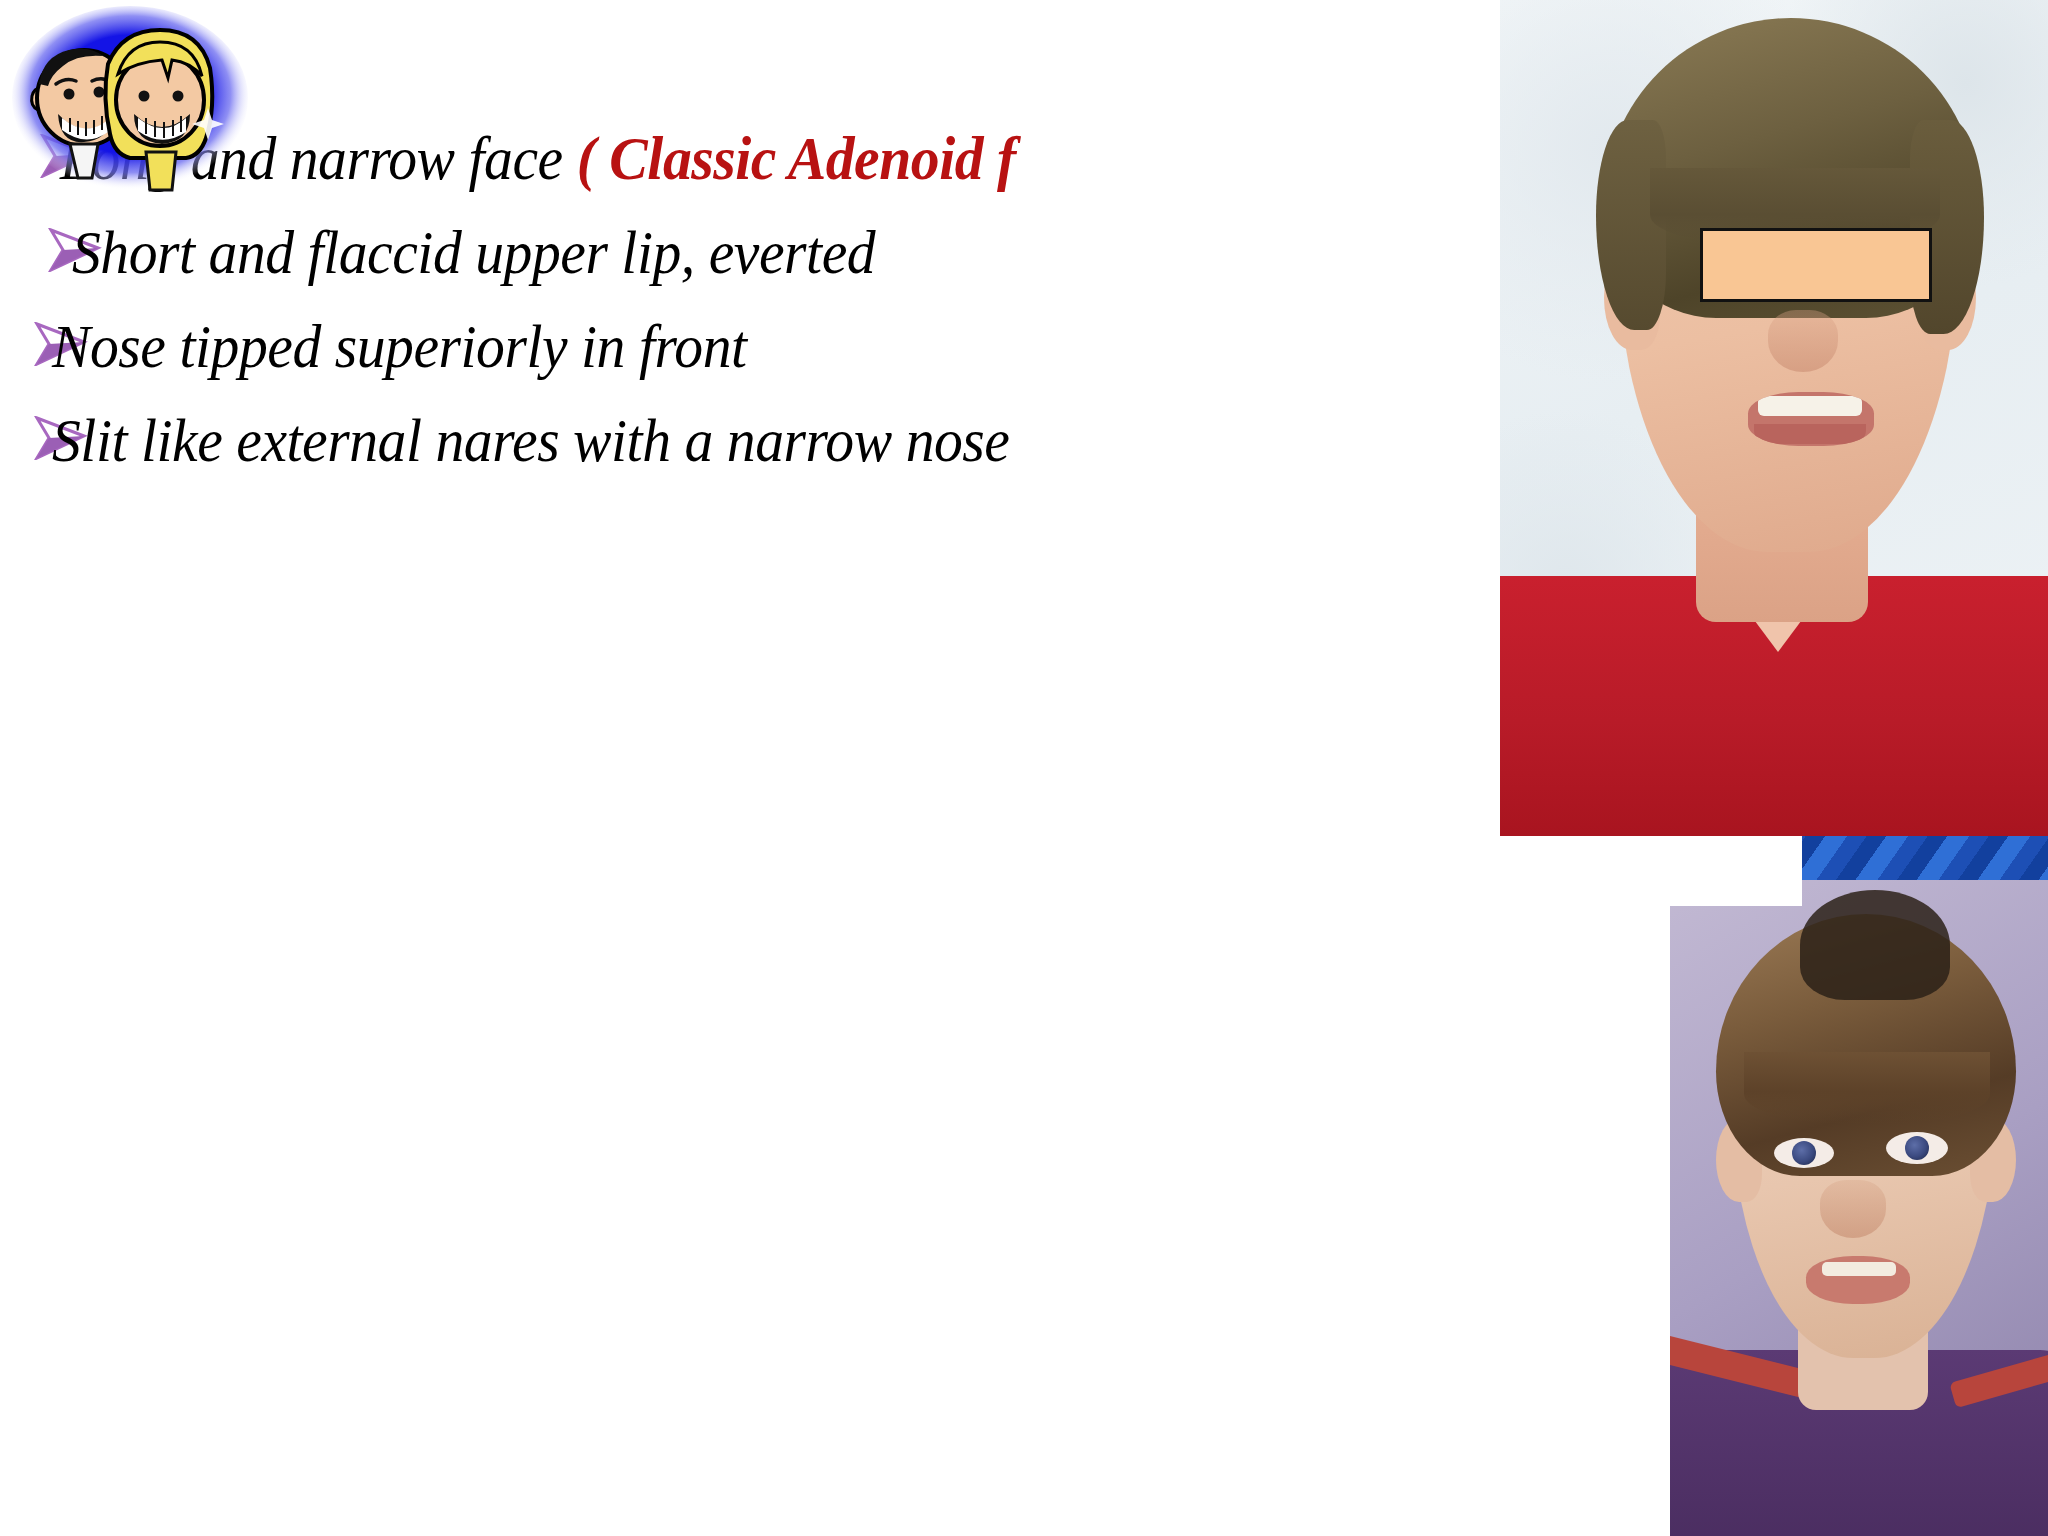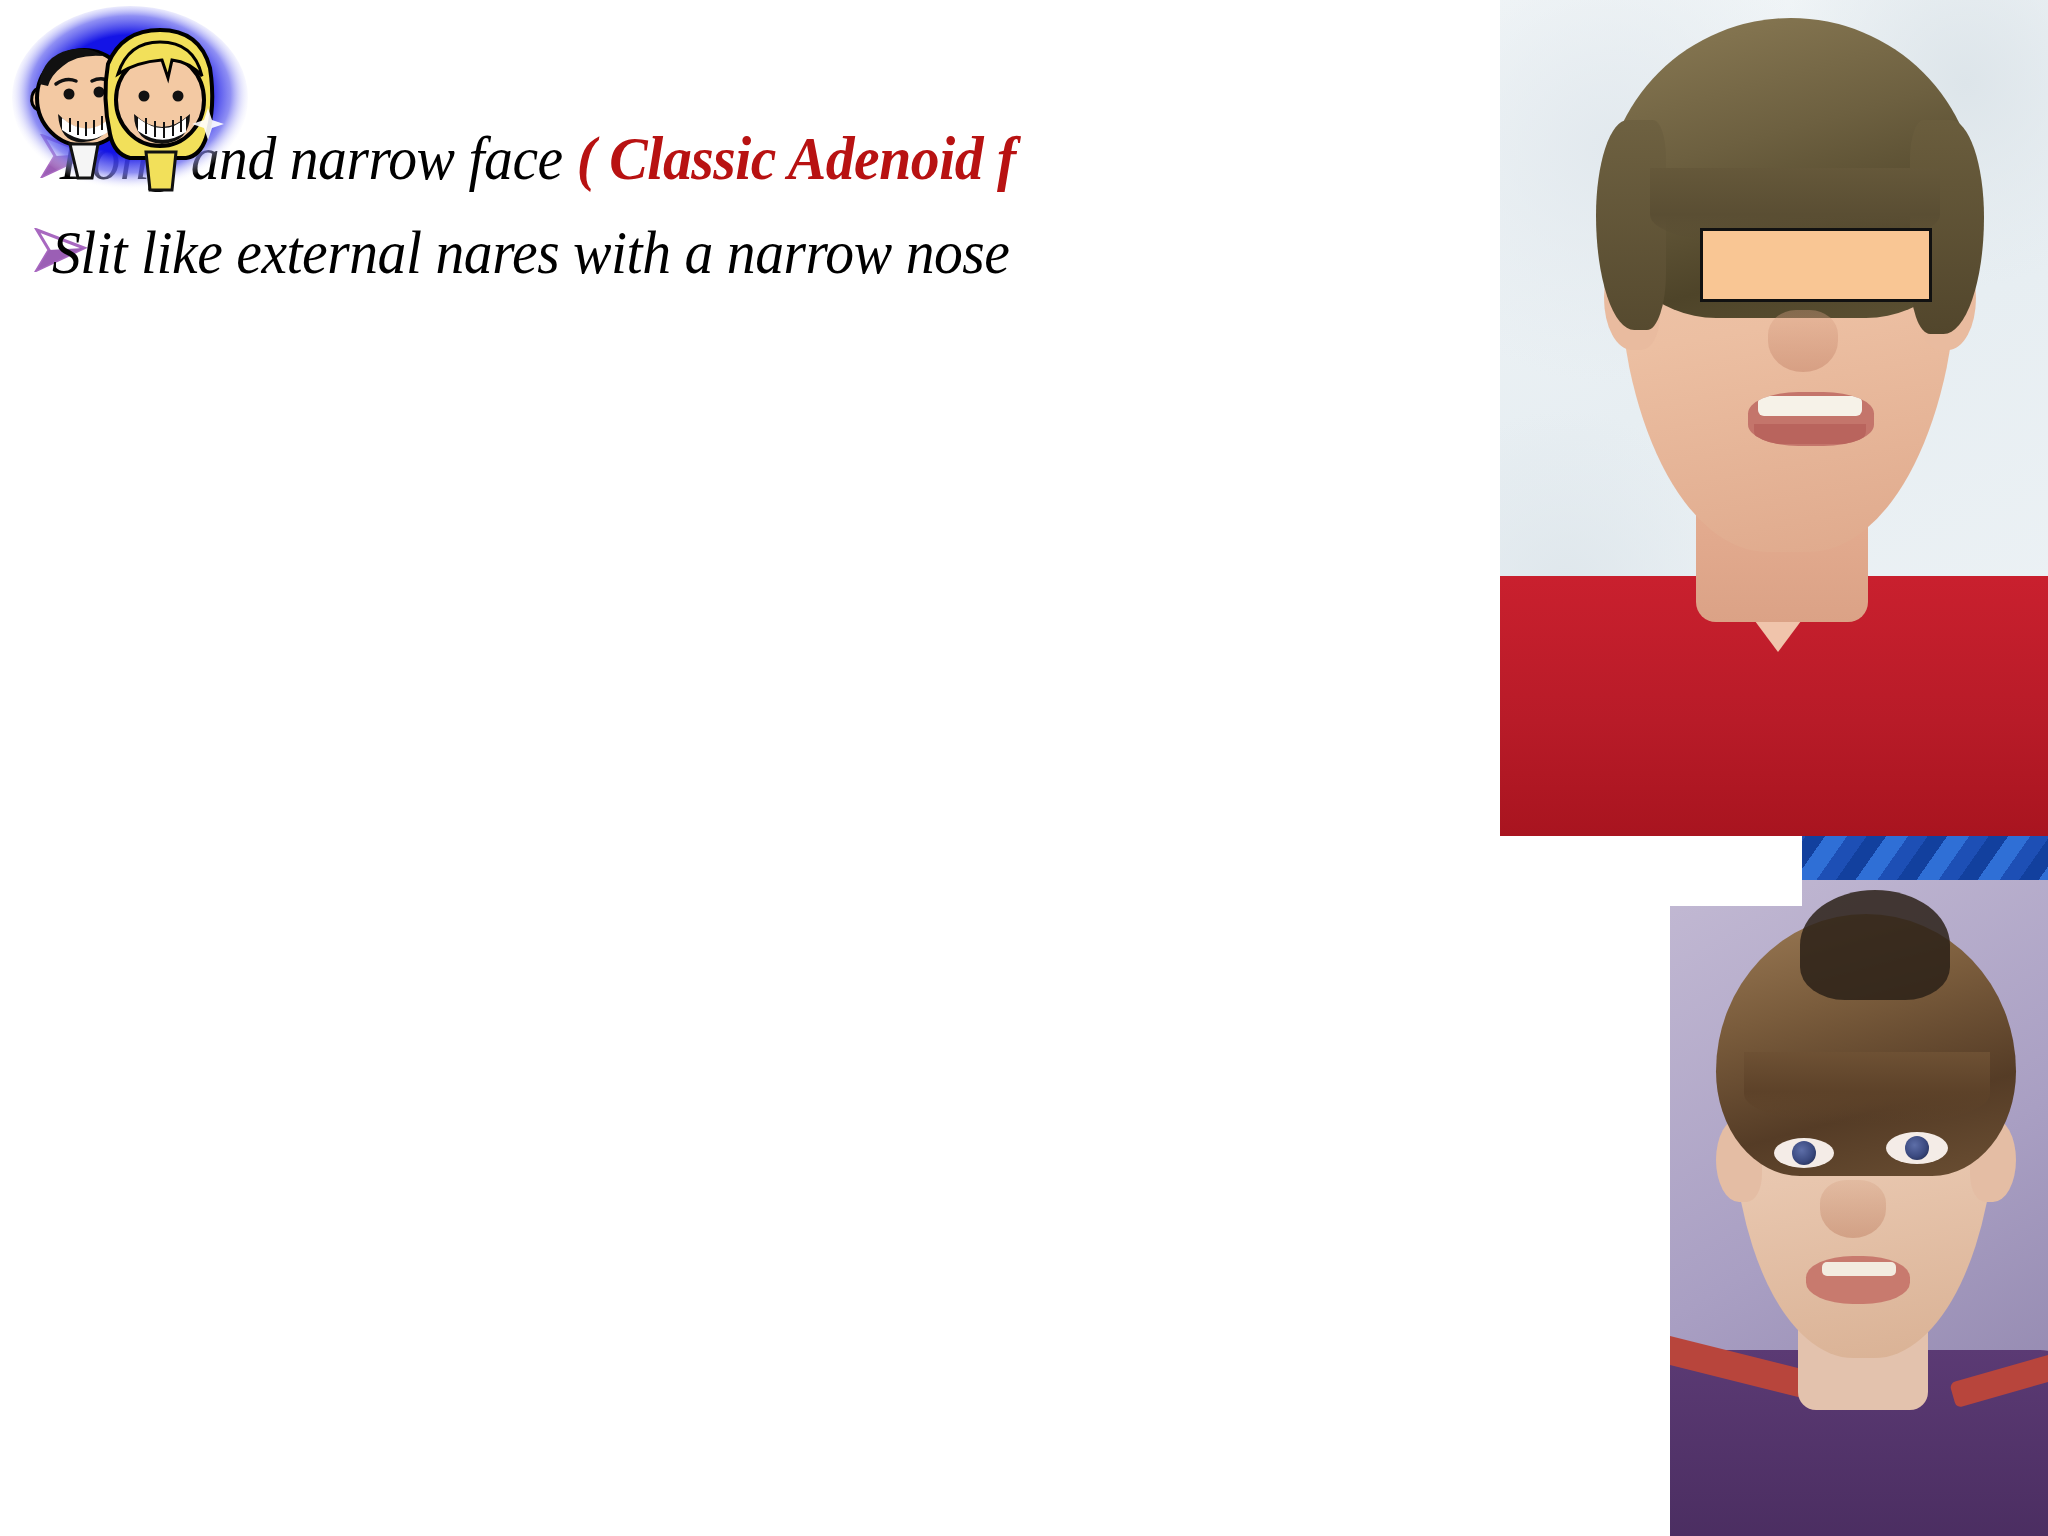--- a/index.html
+++ b/index.html
@@ -411,23 +411,41 @@
       <span class="bullet-mark">
         <svg width="54" height="44" viewBox="0 0 54 44">
           <path d="M3 2 L50 20 L3 42 L15 22 Z" fill="none" stroke="#a868c0" stroke-width="3"></path>
           <path d="M15 22 L50 20 L3 42 Z" fill="#9b5fb5"></path>
         </svg>
       </span>
       <span class="bullet-text"><span>Long and narrow face </span><span class="accent">( Classic Adenoid f</span></span>
     </div>
 
 
-
-
-
+    <div class="bullet-row">
+      <span class="bullet-mark">
+        <svg width="54" height="44" viewBox="0 0 54 44">
+          <path d="M3 2 L50 20 L3 42 L15 22 Z" fill="none" stroke="#a868c0" stroke-width="3"></path>
+          <path d="M15 22 L50 20 L3 42 Z" fill="#9b5fb5"></path>
+        </svg>
+      </span>
+      <span class="bullet-text">Short and flaccid upper lip, everted</span>
+    </div>
+
+
+
+    <div class="bullet-row indent-xs">
+      <span class="bullet-mark">
+        <svg width="54" height="44" viewBox="0 0 54 44">
+          <path d="M3 2 L50 20 L3 42 L15 22 Z" fill="none" stroke="#a868c0" stroke-width="3"></path>
+          <path d="M15 22 L50 20 L3 42 Z" fill="#9b5fb5"></path>
+        </svg>
+      </span>
+      <span class="bullet-text">Nose tipped superiorly in front</span>
+    </div>
 
 
     <div class="bullet-row indent-xs">
       <span class="bullet-mark">
         <svg width="54" height="44" viewBox="0 0 54 44">
           <path d="M3 2 L50 20 L3 42 L15 22 Z" fill="none" stroke="#a868c0" stroke-width="3"></path>
           <path d="M15 22 L50 20 L3 42 Z" fill="#9b5fb5"></path>
         </svg>
       </span>
       <span class="bullet-text">Slit like external nares with a narrow nose</span>

